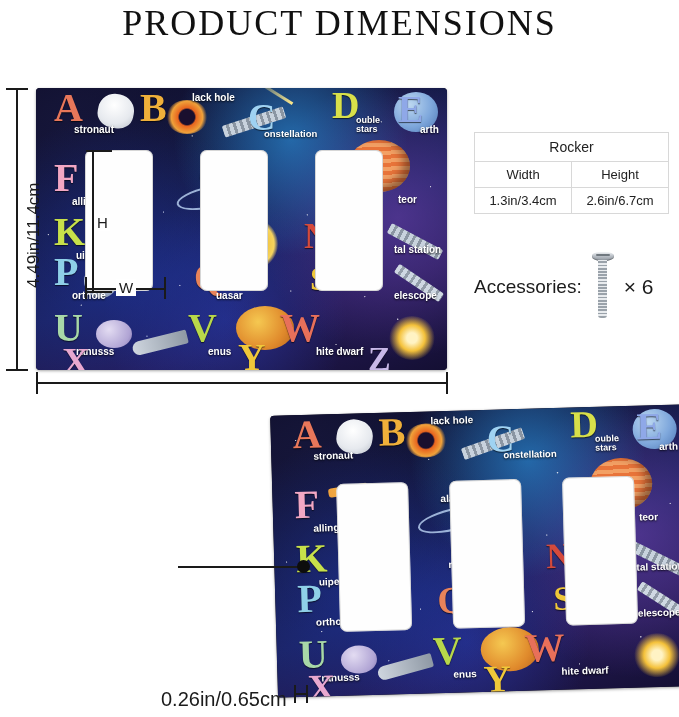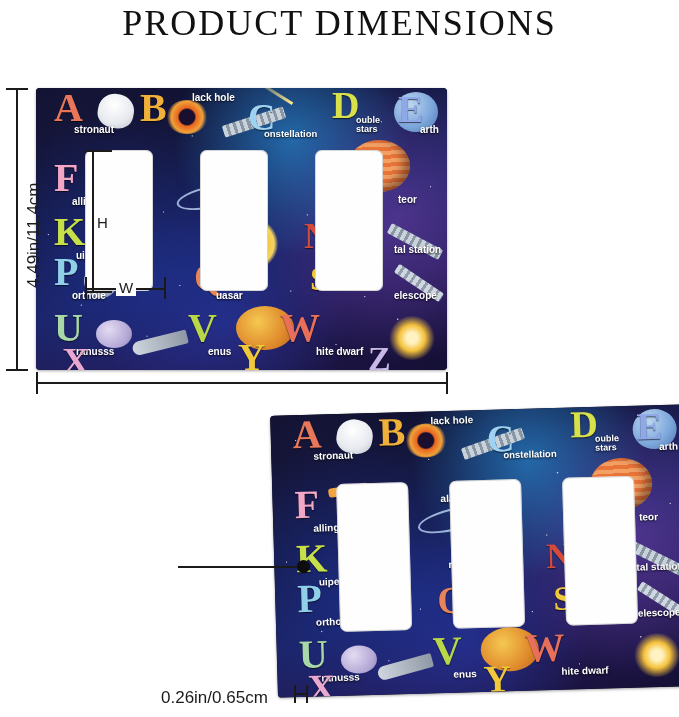--- a/index.html
+++ b/index.html
@@ -215,21 +215,45 @@
 
   <div class="dimline hline" style="left:6px;top:88px;width:22px;"></div>
   <div class="dimline vline" style="left:16px;top:88px;height:282px;"></div>
   <div class="dimline hline" style="left:6px;top:369px;width:22px;"></div>
   <div class="dimlabel rot" style="left:24px;top:288px;font-size:17px;">4.49in/11.4cm</div>
 
   <div class="dimline vline" style="left:36px;top:372px;height:22px;"></div>
   <div class="dimline hline" style="left:36px;top:382px;width:411px;"></div>
   <div class="dimline vline" style="left:446px;top:372px;height:22px;"></div>
 
-
+  <table class="spec-table">
+    <tbody>
+        <tr>
+      <td class="hdr" colspan="2">Rocker</td>
+    </tr>
+    <tr>
+      <td>Width</td>
+      <td>Height</td>
+    </tr>
+    <tr>
+      <td>1.3in/3.4cm</td>
+      <td>2.6in/6.7cm</td>
+    </tr>
+  </tbody>
+    </table>
+
+  <div class="acc-wrap">
+    <span class="acc-label">Accessories:</span>
+    <span class="screw">
+      <span class="screw-head"></span>
+      <span class="screw-slot"></span>
+      <span class="screw-shaft"></span>
+    </span>
+    <span class="acc-times">× 6</span>
+  </div>
 
   <div class="plate" id="plate-bottom" style="left:274px;top:410px;width:414px;height:282px;transform:rotate(-1.6deg);">
     <div class="sky"></div>
     <div class="stars"></div>
 
     <div class="blob" style="left:318px;top:52px;width:62px;height:52px;
          background:repeating-linear-gradient(178deg,#e8743a 0px,#e8743a 4px,#f3a064 4px,#f3a064 8px);
          box-shadow:inset -6px -4px 10px rgba(0,0,0,.4);"></div>
     <div class="blob" style="left:194px;top:130px;width:52px;height:52px;
          background:radial-gradient(circle,#1a1040 32%,#f0c03a 34%,#f5d35e 60%,rgba(245,200,60,0) 72%);"></div>
@@ -301,18 +325,18 @@
     <div class="word" style="left:228px;top:282px;font-size:10px;">ellow</div>
 
     <div class="cutout" style="left:64px;top:70px;width:72px;height:148px;"></div>
     <div class="cutout" style="left:177px;top:70px;width:72px;height:148px;"></div>
     <div class="cutout" style="left:290px;top:70px;width:72px;height:148px;"></div>
   </div>
 
   <div class="callout-line" style="left:178px;top:566px;width:122px;"></div>
   <div class="callout-dot" style="left:297px;top:560px;"></div>
 
-  <div class="dimlabel" style="left:161px;top:688px;font-size:17px;">0.26in/0.65cm</div>
+  <div class="dimlabel" style="left:161px;top:688px;font-size:20px;">0.26in/0.65cm</div>
   <div class="brk" style="left:294px;top:685px;width:1.6px;height:18px;"></div>
   <div class="brk" style="left:294px;top:693px;width:14px;height:1.6px;"></div>
   <div class="brk" style="left:306px;top:685px;width:1.6px;height:18px;"></div>
 
 </div>
 
 </body></html>

